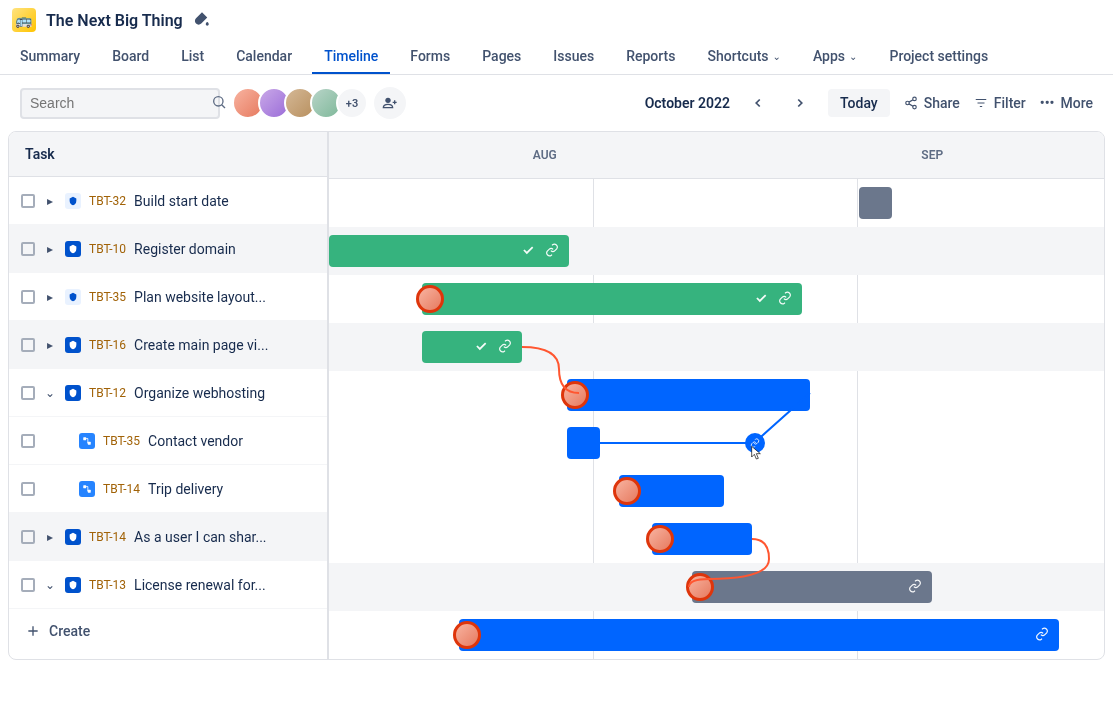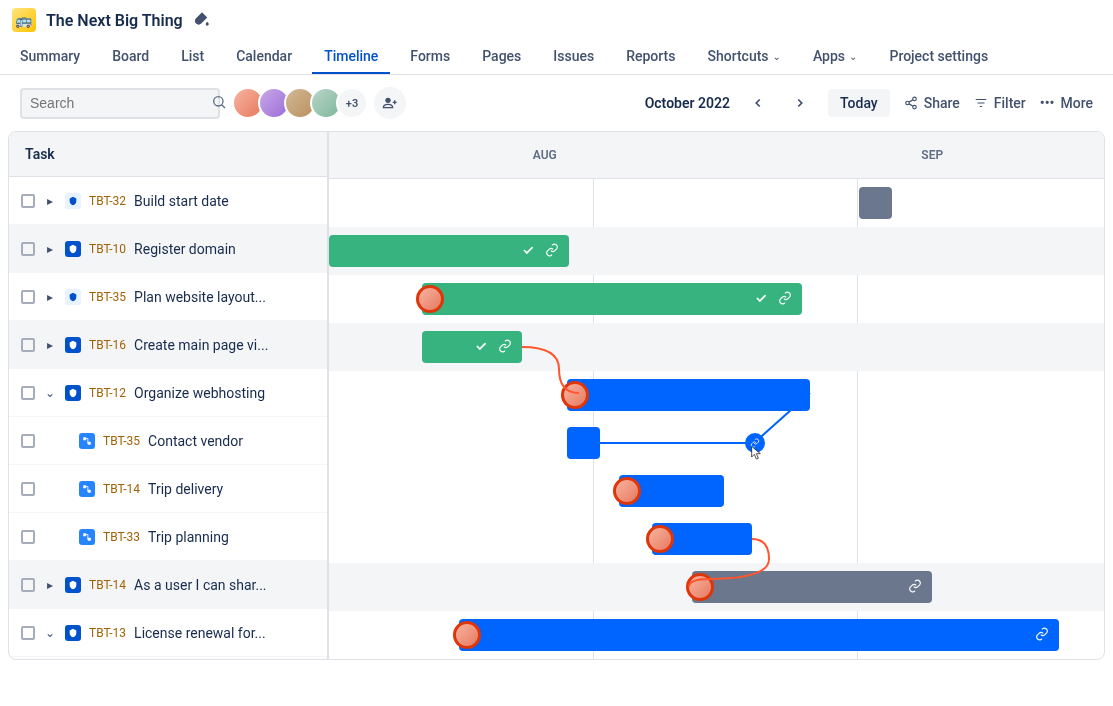--- a/index.html
+++ b/index.html
@@ -235,34 +235,20 @@
     <div class="tag tag-child">
             <svg viewBox="0 0 24 24">
               <rect x="3" y="3" width="7" height="7" rx="1"></rect>
               <rect x="14" y="14" width="7" height="7" rx="1"></rect>
               <path d="M10 6h4v12" stroke="#fff" stroke-width="2" fill="none"></path>
             </svg>
           </div>
     <div class="task-id">TBT-14</div>
     <div class="task-name">Trip delivery</div>
   </div>
-        <div class="task-row">
-    <div class="checkbox"></div>
-
-    <div class="sub-indent"></div>
-    <div class="tag tag-child">
-            <svg viewBox="0 0 24 24">
-              <rect x="3" y="3" width="7" height="7" rx="1"></rect>
-              <rect x="14" y="14" width="7" height="7" rx="1"></rect>
-              <path d="M10 6h4v12" stroke="#fff" stroke-width="2" fill="none"></path>
-            </svg>
-          </div>
-    <div class="task-id">TBT-33</div>
-    <div class="task-name">Trip planning</div>
-  </div>
         <div class="task-row alt">
     <div class="checkbox"></div>
     <div class="expand">▸</div>
 
     <div class="tag tag-blue">
             <svg viewBox="0 0 24 24">
               <path d="M12 2L4 6v6c0 5 3.5 9 8 10 4.5-1 8-5 8-10V6l-8-4z"></path>
             </svg>
           </div>
     <div class="task-id">TBT-14</div>
@@ -274,20 +260,26 @@
 
     <div class="tag tag-blue">
             <svg viewBox="0 0 24 24">
               <path d="M12 2L4 6v6c0 5 3.5 9 8 10 4.5-1 8-5 8-10V6l-8-4z"></path>
             </svg>
           </div>
     <div class="task-id">TBT-13</div>
     <div class="task-name">License renewal for...</div>
   </div>
       </div>
+    <div class="create-row">
+      <svg width="16" height="16" viewBox="0 0 24 24" fill="none" stroke="currentColor" stroke-width="2">
+          <path d="M12 5v14M5 12h14"></path>
+        </svg>
+      <span>Create</span>
+    </div>
   </div>
   <div class="timeline-col">
     <div class="timeline-header" id="month-header">
         <div class="month">AUG</div>
         <div class="month">SEP</div>
       </div>
     <div class="timeline-body" id="timeline-body">
       <div class="gridline" style="left:264px"></div>
       <div class="gridline" style="left:528px"></div>
     <div class="tl-row">

